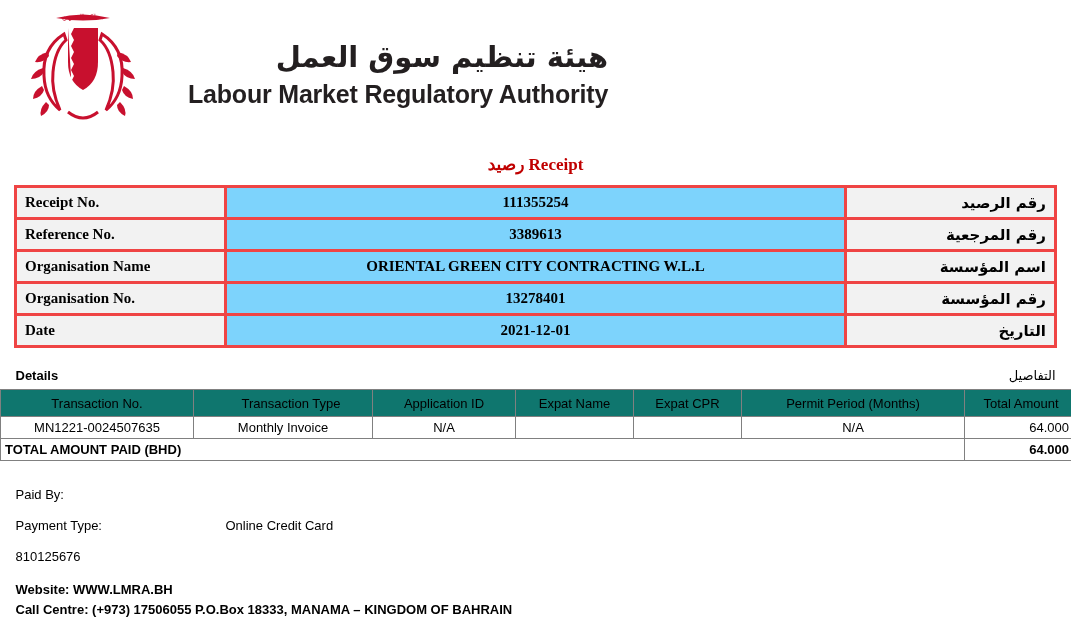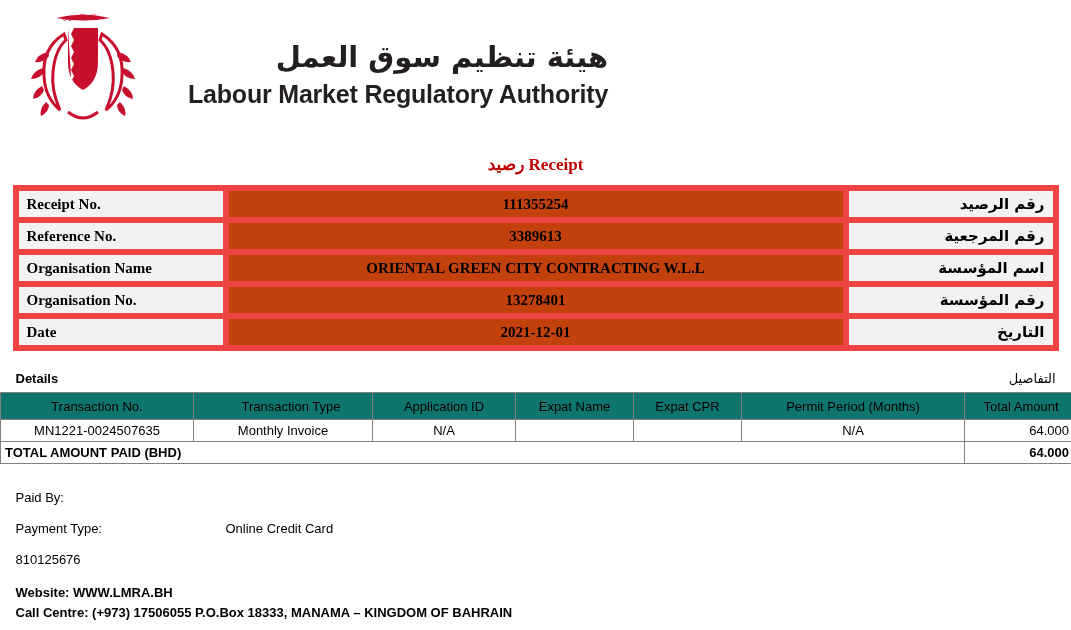--- a/index.html
+++ b/index.html
@@ -70,36 +70,36 @@
 
   
   .info-table {
     width: 1040px;
     margin: 0 auto;
     border-collapse: collapse;
     table-layout: fixed;
     font-family: "Liberation Serif", serif;
   }
   .info-table td {
-    border: 6px solid #ef4444;
+    border: 3px solid #ef4444;
     height: 32px;
     font-size: 15px;
     font-weight: bold;
     padding: 0 8px;
     box-sizing: border-box;
   }
   .info-label {
     width: 210px;
     background: #f2f2f2;
     text-align: left;
   }
   .info-value {
     width: 620px;
     text-align: center;
-    background: #c2410c;
+    background: #7dd3fc;
   }
   .info-label-ar {
     width: 210px;
     background: #f2f2f2;
     text-align: right;
     direction: rtl;
     font-family: "DejaVu Sans", sans-serif;
     font-size: 13px;
     font-weight: normal;
   }

